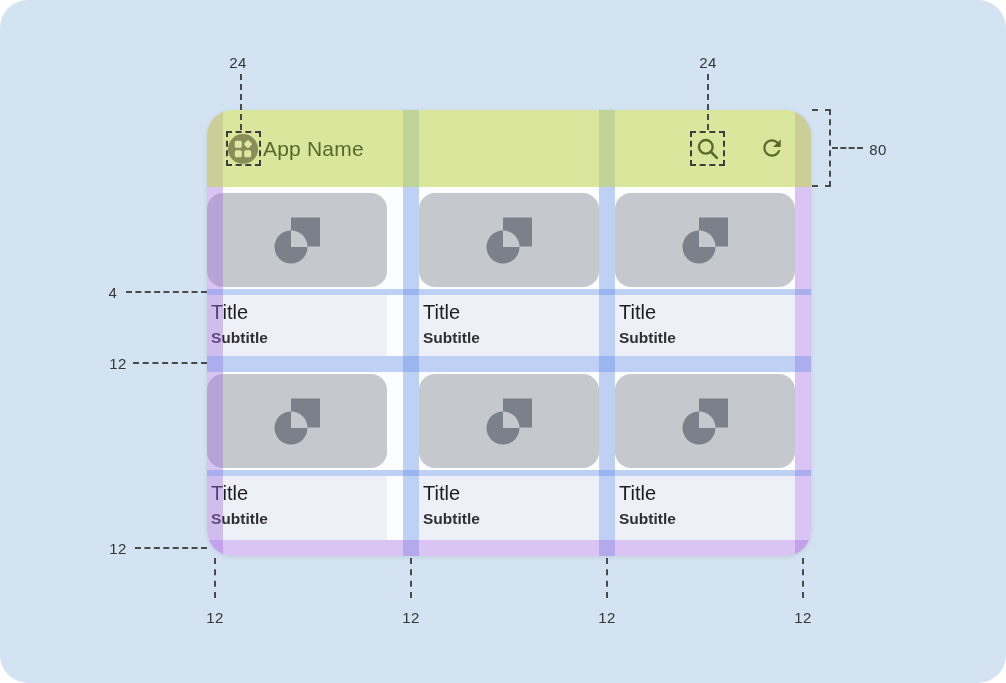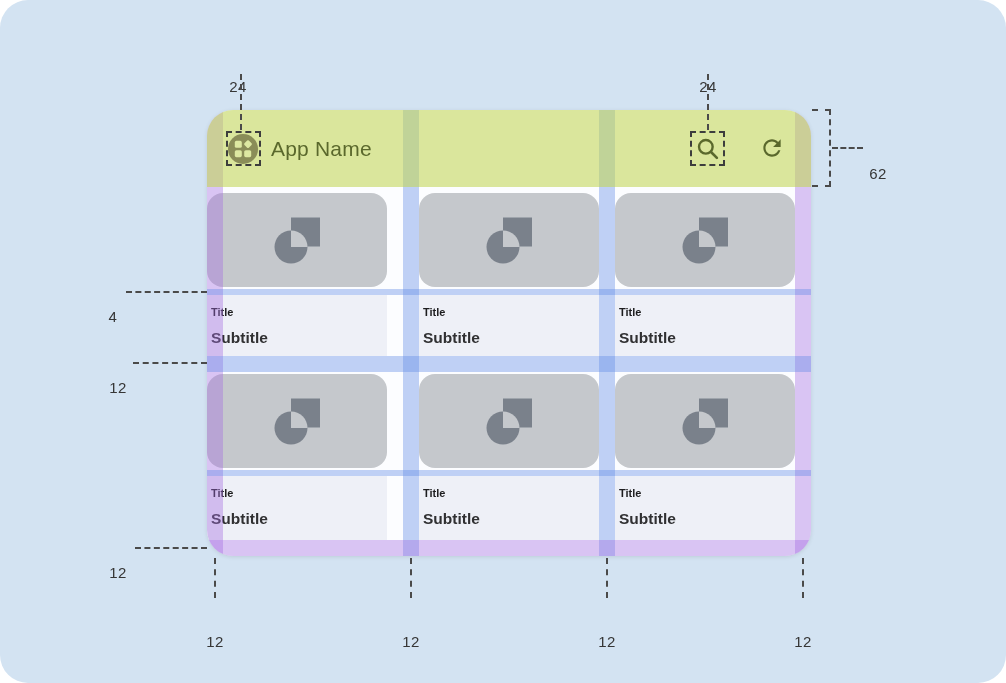--- a/index.html
+++ b/index.html
@@ -12,48 +12,48 @@
             background: var(--device_bg); border-radius: 26px; overflow: hidden;
             box-shadow: 0 1px 4px rgba(0,0,0,0.10); }
   .col { position: absolute; width: 180px; top: 0; height: 446px; } .col2 { left: 212px; } .col3 { left: 408px; }
   .img-block { position: absolute; left: 0; width: 180px; height: 94px;
                background: var(--card_image_bg); border-radius: 16px;
                display: flex; align-items: center; justify-content: center; }
   .img-r1 { top: 83px; } .img-r2 { top: 264px; }
   .txt-block { position: absolute; left: 0; width: 180px; background: var(--text_area_bg);
                padding: 4px 0 0 4px; }
   .txt-r1 { top: 185px; height: 61px; } .txt-r2 { top: 366px; height: 64px; }
-  .card-title { font-size: 11px; font-weight: 700; color: var(--title_color); line-height: 26px; }
+  .card-title { font-size: 20px; font-weight: 400; color: var(--title_color); line-height: 26px; }
   .card-subtitle { font-size: 15.5px; font-weight: 700; color: var(--subtitle_color); line-height: 26px; }
 
   
   .ov { position: absolute; pointer-events: none; }
   .margin-v { top: 0; width: 16px; height: 446px; background: var(--margin_overlay); }
   .margin-left { left: 0; } .margin-right { left: 588px; }
   .margin-bottom { left: 0; top: 430px; width: 604px; height: 16px; background: var(--margin_overlay); }
   .gutter { top: 0; width: 16px; height: 446px; background: var(--gutter_overlay); }
   .gutter1 { left: 196px; } .gutter2 { left: 392px; }
   .band { left: 0; width: 604px; background: var(--gutter_overlay); }
   .band4a { top: 179px; height: 6px; } .band12 { top: 246px; height: 16px; }
   .band4b { top: 360px; height: 6px; }
   .appbar-tint { left: 0; top: 0; width: 604px; height: 77px; background: var(--appbar_overlay); }
 
   
   .appbar { position: absolute; left: 0; top: 0; width: 604px; height: 77px; }
   .dash-box { position: absolute; width: 35px; height: 35px; border: 2px dashed #3d3d3d; }
   .box-nav { left: 19px; top: 21px; }
   .box-search { left: 483px; top: 21px; display: flex; align-items: center; justify-content: center; }
   .nav-circle { position: absolute; left: 21px; top: 24px; width: 30px; height: 30px; }
-  .app-title { position: absolute; left: 64px; top: 0; height: 77px; display: flex; align-items: center;
+  .app-title { position: absolute; left: 56px; top: 0; height: 77px; display: flex; align-items: center;
                font-size: 21px; font-weight: 500; color: var(--appbar_content); letter-spacing: 0.2px; }
   .refresh { position: absolute; left: 552px; top: 25px; width: 26px; height: 26px; }
 
   
   .mlabel { position: absolute; transform: translate(-50%,-50%); font-size: 15px; font-weight: 500;
-            color: var(--annotation_color); letter-spacing: 0.5px; white-space: nowrap; margin-top: 24px; }
+            color: var(--annotation_color); letter-spacing: 0.5px; white-space: nowrap; }
   .dash-h { position: absolute; height: 0; border-top: 2px dashed #4a4a4a; }
   .dash-v { position: absolute; width: 0; border-left: 2px dashed #4a4a4a; }
 </style>
 </head>
 <body>
 
 <div class="canvas">
 
   <div class="mockup">
 
@@ -169,21 +169,21 @@
   <div class="mlabel" style="left:238px; top:62px;">24</div>
   <div class="dash-v" style="left:240px; top:74px; height:56px;"></div>
 
   <div class="mlabel" style="left:708px; top:62px;">24</div>
   <div class="dash-v" style="left:707px; top:74px; height:56px;"></div>
 
   <div class="dash-h" style="left:812px; top:109px; width:19px;"></div>
   <div class="dash-h" style="left:812px; top:185px; width:19px;"></div>
   <div class="dash-v" style="left:829px; top:109px; height:78px;"></div>
   <div class="dash-h" style="left:832px; top:147px; width:31px;"></div>
-  <div class="mlabel" style="left:878px; top:149px;">62</div>
+  <div class="mlabel" style="left:878px; top:149px;">80</div>
 
   <div class="mlabel" style="left:113px; top:292px;">4</div>
   <div class="dash-h" style="left:126px; top:291px; width:81px;"></div>
 
   <div class="mlabel" style="left:118px; top:363px;">12</div>
   <div class="dash-h" style="left:133px; top:362px; width:74px;"></div>
 
   <div class="mlabel" style="left:118px; top:548px;">12</div>
   <div class="dash-h" style="left:135px; top:547px; width:72px;"></div>
 

